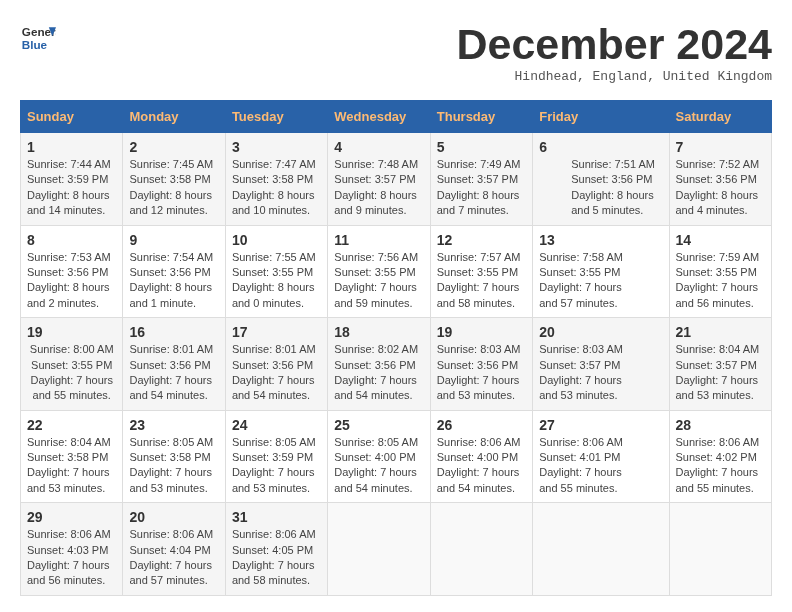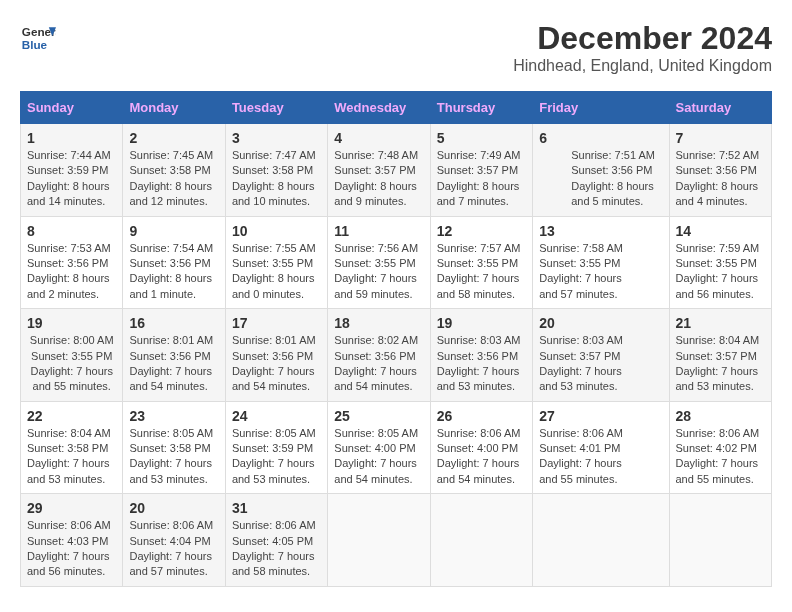--- a/index.html
+++ b/index.html
@@ -22,36 +22,37 @@
       gap: 4px;
     }
     .logo-icon {
       width: 36px;
       height: 36px;
     }
     .title-section {
       text-align: right;
     }
     .calendar-title {
-      font-size: 32px;
+      font-size: 43px;
       font-weight: bold;
       color: #333;
     }
     .calendar-subtitle {
-      font-size: 16px;
+      font-size: 13px;
       color: #555;
+      font-family: Liberation Mono, monospace;
     }
     table {
       width: 100%;
       border-collapse: collapse;
       font-size: 11px;
     }
     thead tr th {
       background-color: #2962a8;
-      color: #f0abfc;
+      color: #fdba74;
       padding: 8px 6px;
       text-align: left;
       font-size: 13px;
       font-weight: bold;
       border: 1px solid #2962a8;
     }
     tbody tr {
       background: #fff;
     }
     tbody tr:nth-child(odd) {

